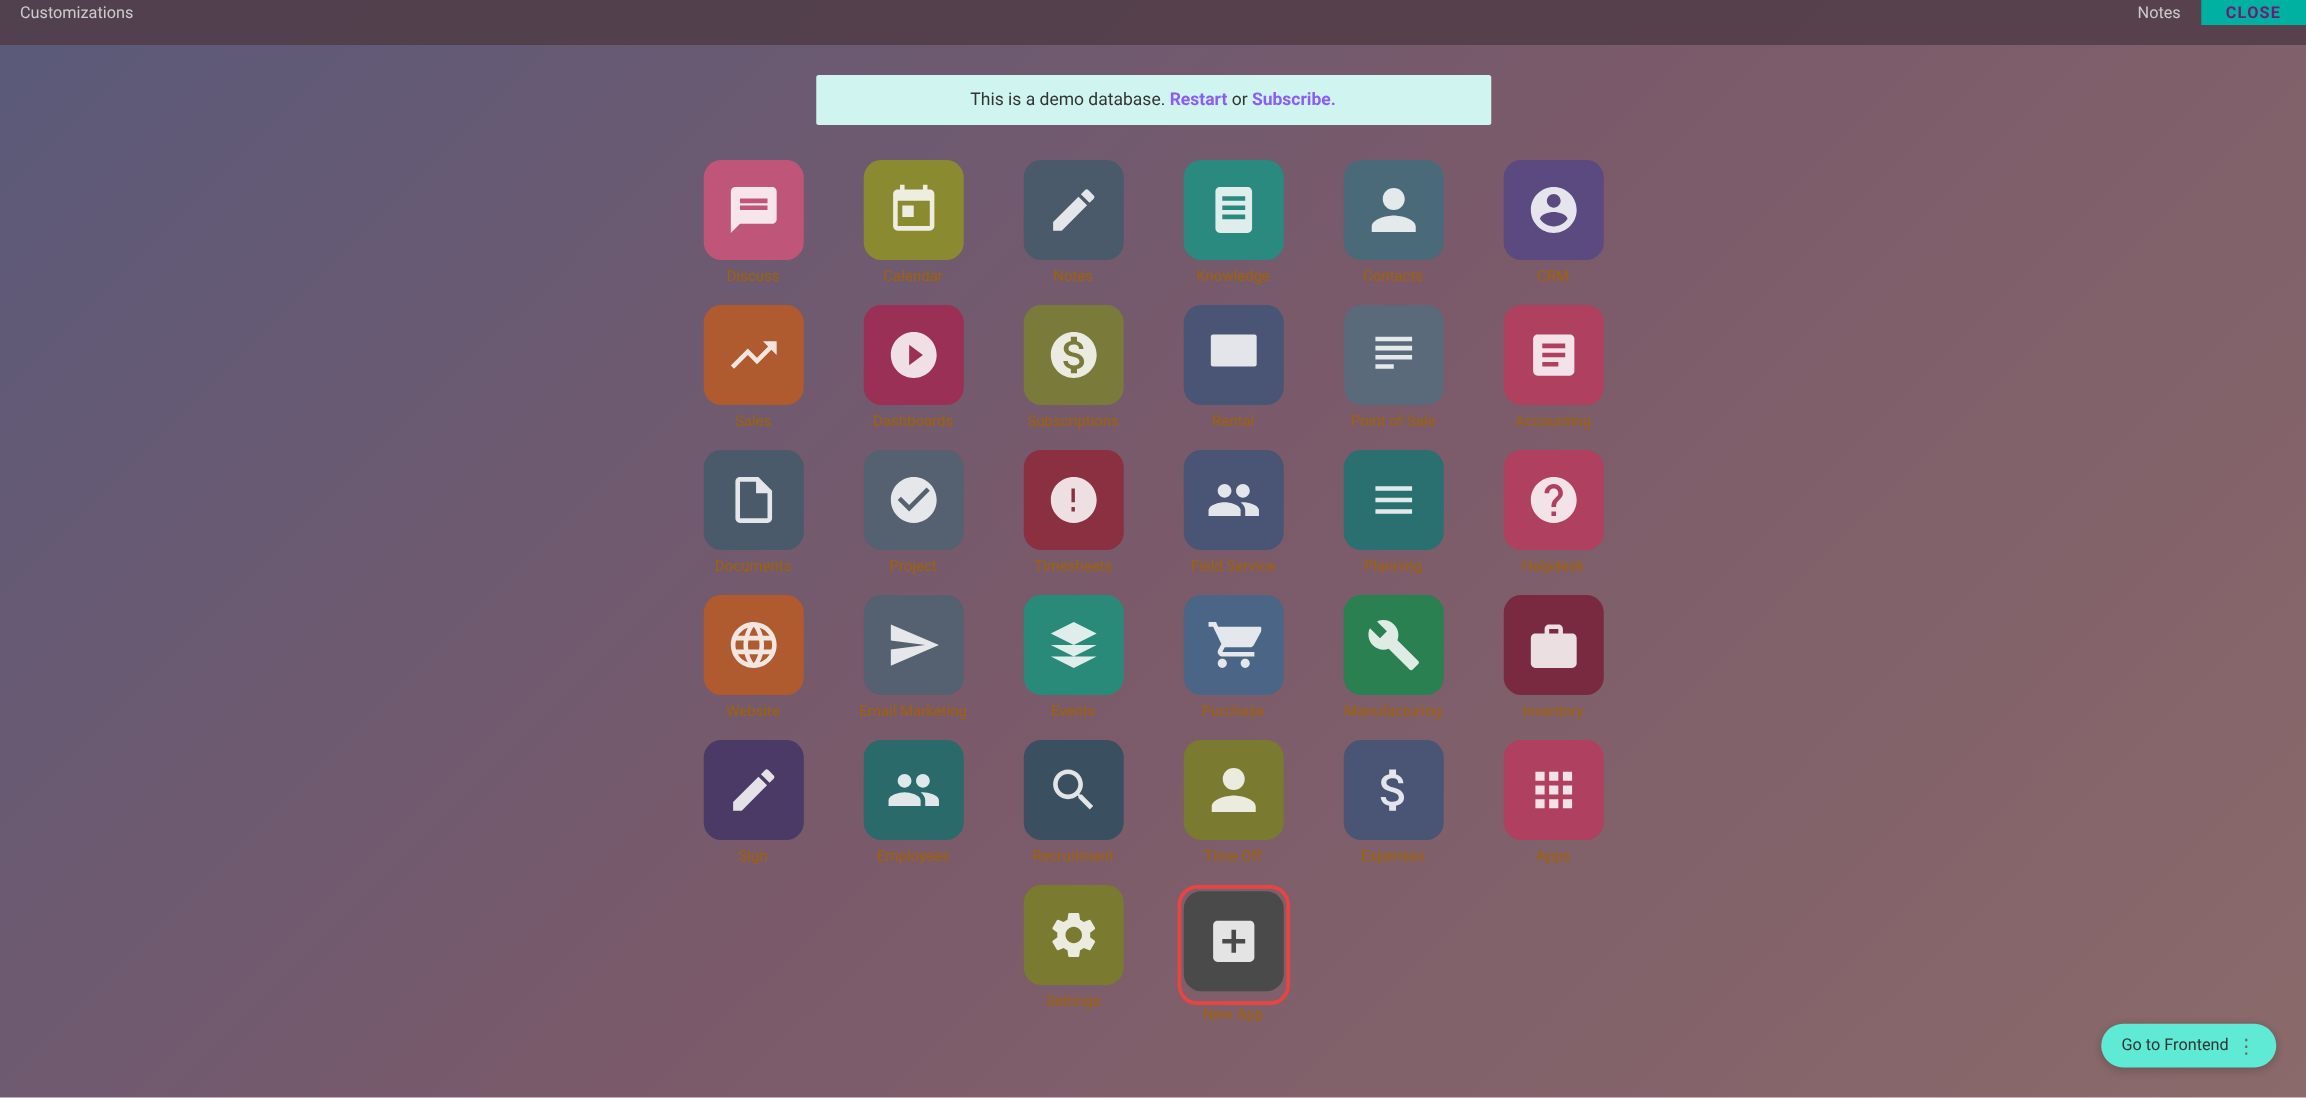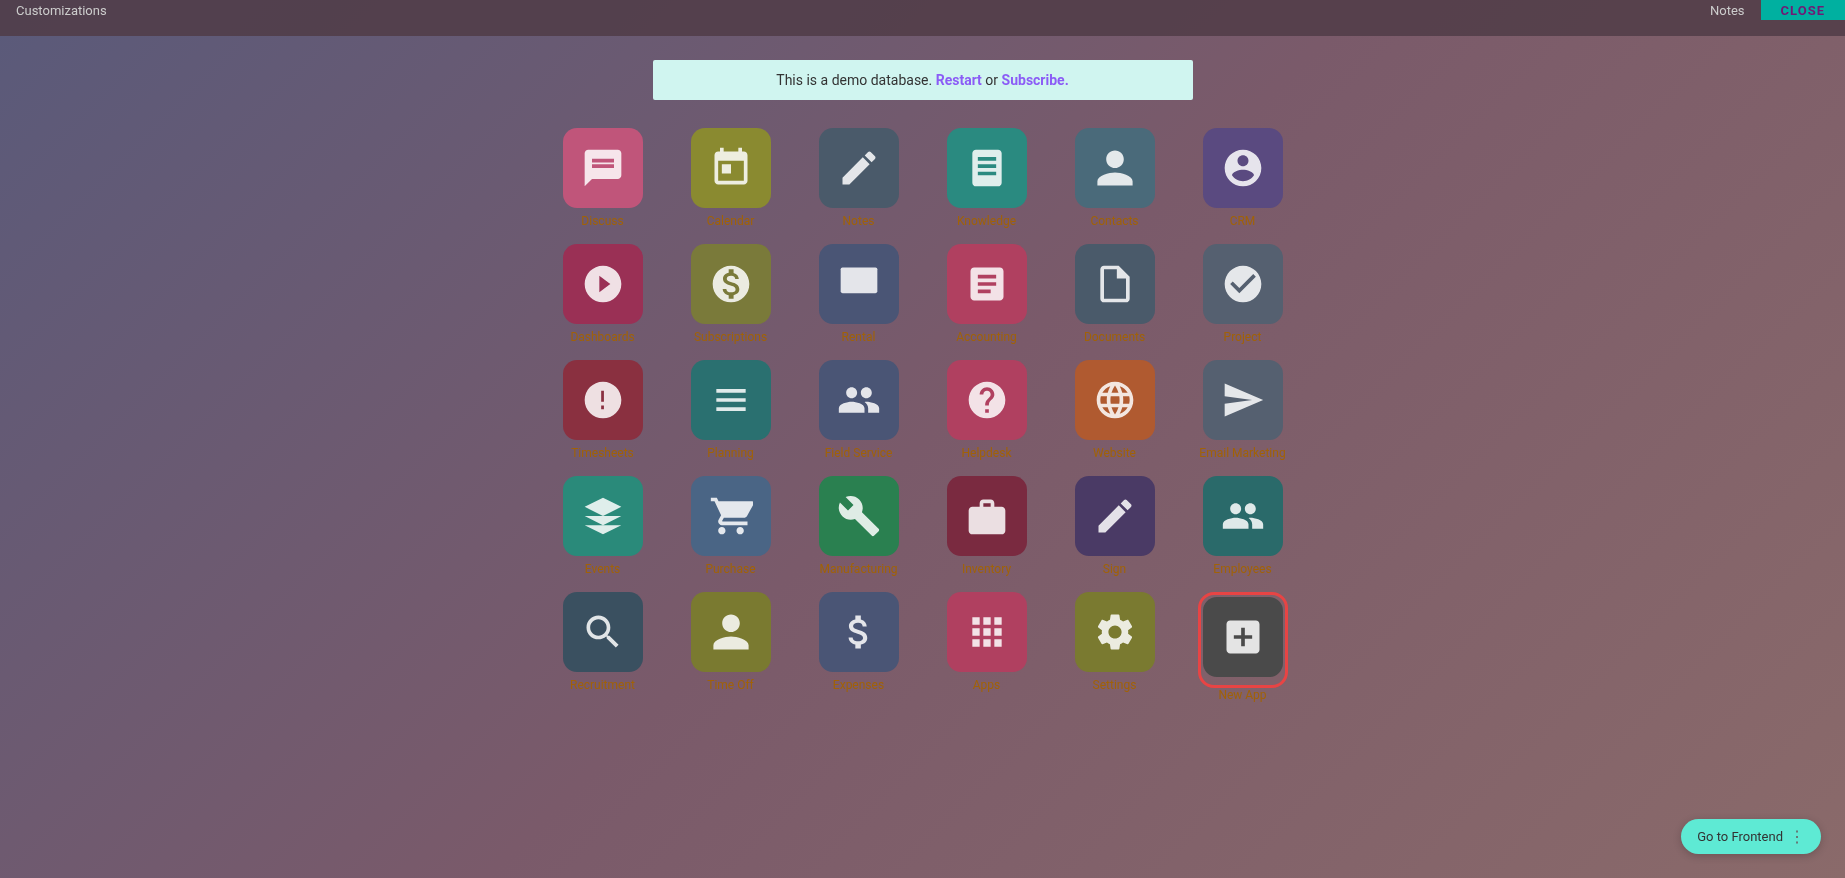--- a/index.html
+++ b/index.html
@@ -231,20 +231,28 @@
     </div>
     <div class="app-item">
       <div class="app-icon bg-purple">
         <svg viewBox="0 0 24 24">
           <path d="M12 2C6.48 2 2 6.48 2 12s4.48 10 10 10 10-4.48 10-10S17.52 2 12 2zm0 3c1.66 0 3 1.34 3 3s-1.34 3-3 3-3-1.34-3-3 1.34-3 3-3zm0 14.2c-2.5 0-4.71-1.28-6-3.22.03-1.99 4-3.08 6-3.08 1.99 0 5.97 1.09 6 3.08-1.29 1.94-3.5 3.22-6 3.22z"></path>
         </svg>
       </div>
       <span class="app-label">CRM</span>
     </div>
     <div class="app-item">
+      <div class="app-icon bg-orange">
+        <svg viewBox="0 0 24 24">
+          <path d="M16 6l2.29 2.29-4.88 4.88-4-4L2 16.59 3.41 18l6-6 4 4 6.3-6.29L22 12V6z"></path>
+        </svg>
+      </div>
+      <span class="app-label">Sales</span>
+    </div>
+    <div class="app-item">
       <div class="app-icon bg-crimson">
         <svg viewBox="0 0 24 24">
           <path d="M12 2C6.48 2 2 6.48 2 12s4.48 10 10 10 10-4.48 10-10S17.52 2 12 2zm-2 14.5v-9l6 4.5-6 4.5z"></path>
         </svg>
       </div>
       <span class="app-label">Dashboards</span>
     </div>
     <div class="app-item">
       <div class="app-icon bg-dark-olive">
         <svg viewBox="0 0 24 24">
@@ -256,20 +264,28 @@
     <div class="app-item">
       <div class="app-icon bg-dark-slate">
         <svg viewBox="0 0 24 24">
           <rect x="2" y="3" width="20" height="14" rx="1"></rect>
           <path d="M8 21h8M12 17v4"></path>
         </svg>
       </div>
       <span class="app-label">Rental</span>
     </div>
     <div class="app-item">
+      <div class="app-icon bg-gray-blue">
+        <svg viewBox="0 0 24 24">
+          <path d="M4 4h16v2H4zm0 4h16v2H4zm0 4h16v2H4zm0 4h8v2H4z"></path>
+        </svg>
+      </div>
+      <span class="app-label">Point of Sale</span>
+    </div>
+    <div class="app-item">
       <div class="app-icon bg-pink2">
         <svg viewBox="0 0 24 24">
           <path d="M19 3H5c-1.1 0-2 .9-2 2v14c0 1.1.9 2 2 2h14c1.1 0 2-.9 2-2V5c0-1.1-.9-2-2-2zm-5 14H7v-2h7v2zm3-4H7v-2h10v2zm0-4H7V7h10v2z"></path>
         </svg>
       </div>
       <span class="app-label">Accounting</span>
     </div>
     <div class="app-item">
       <div class="app-icon bg-dark-blue">
         <svg viewBox="0 0 24 24">
@@ -288,34 +304,34 @@
     </div>
     <div class="app-item">
       <div class="app-icon bg-dark-red">
         <svg viewBox="0 0 24 24">
           <path d="M12 2C6.48 2 2 6.48 2 12s4.48 10 10 10 10-4.48 10-10S17.52 2 12 2zm.5 11H11V7h1.5v6zm0 4H11v-2h1.5v2z"></path>
         </svg>
       </div>
       <span class="app-label">Timesheets</span>
     </div>
     <div class="app-item">
+      <div class="app-icon bg-dark-slate">
+        <svg viewBox="0 0 24 24">
+          <path d="M16 11c1.66 0 2.99-1.34 2.99-3S17.66 5 16 5c-1.66 0-3 1.34-3 3s1.34 3 3 3zm-8 0c1.66 0 2.99-1.34 2.99-3S9.66 5 8 5C6.34 5 5 6.34 5 8s1.34 3 3 3zm0 2c-2.33 0-7 1.17-7 3.5V19h14v-2.5c0-2.33-4.67-3.5-7-3.5zm8 0c-.29 0-.62.02-.97.05 1.16.84 1.97 1.97 1.97 3.45V19h6v-2.5c0-2.33-4.67-3.5-7-3.5z"></path>
+        </svg>
+      </div>
+      <span class="app-label">Field Service</span>
+    </div>
+    <div class="app-item">
       <div class="app-icon bg-teal2">
         <svg viewBox="0 0 24 24">
           <path d="M4 6h16v2H4zm0 5h16v2H4zm0 5h16v2H4z"></path>
         </svg>
       </div>
       <span class="app-label">Planning</span>
-    </div>
-    <div class="app-item">
-      <div class="app-icon bg-dark-slate">
-        <svg viewBox="0 0 24 24">
-          <path d="M16 11c1.66 0 2.99-1.34 2.99-3S17.66 5 16 5c-1.66 0-3 1.34-3 3s1.34 3 3 3zm-8 0c1.66 0 2.99-1.34 2.99-3S9.66 5 8 5C6.34 5 5 6.34 5 8s1.34 3 3 3zm0 2c-2.33 0-7 1.17-7 3.5V19h14v-2.5c0-2.33-4.67-3.5-7-3.5zm8 0c-.29 0-.62.02-.97.05 1.16.84 1.97 1.97 1.97 3.45V19h6v-2.5c0-2.33-4.67-3.5-7-3.5z"></path>
-        </svg>
-      </div>
-      <span class="app-label">Field Service</span>
     </div>
     <div class="app-item">
       <div class="app-icon bg-pink2">
         <svg viewBox="0 0 24 24">
           <path d="M12 2C6.48 2 2 6.48 2 12s4.48 10 10 10 10-4.48 10-10S17.52 2 12 2zm1 17h-2v-2h2v2zm2.07-7.75l-.9.92C13.45 12.9 13 13.5 13 15h-2v-.5c0-1.1.45-2.1 1.17-2.83l1.24-1.26c.37-.36.59-.86.59-1.41 0-1.1-.9-2-2-2s-2 .9-2 2H8c0-2.21 1.79-4 4-4s4 1.79 4 4c0 .88-.36 1.68-.93 2.25z"></path>
         </svg>
       </div>
       <span class="app-label">Helpdesk</span>
     </div>
     <div class="app-item">

